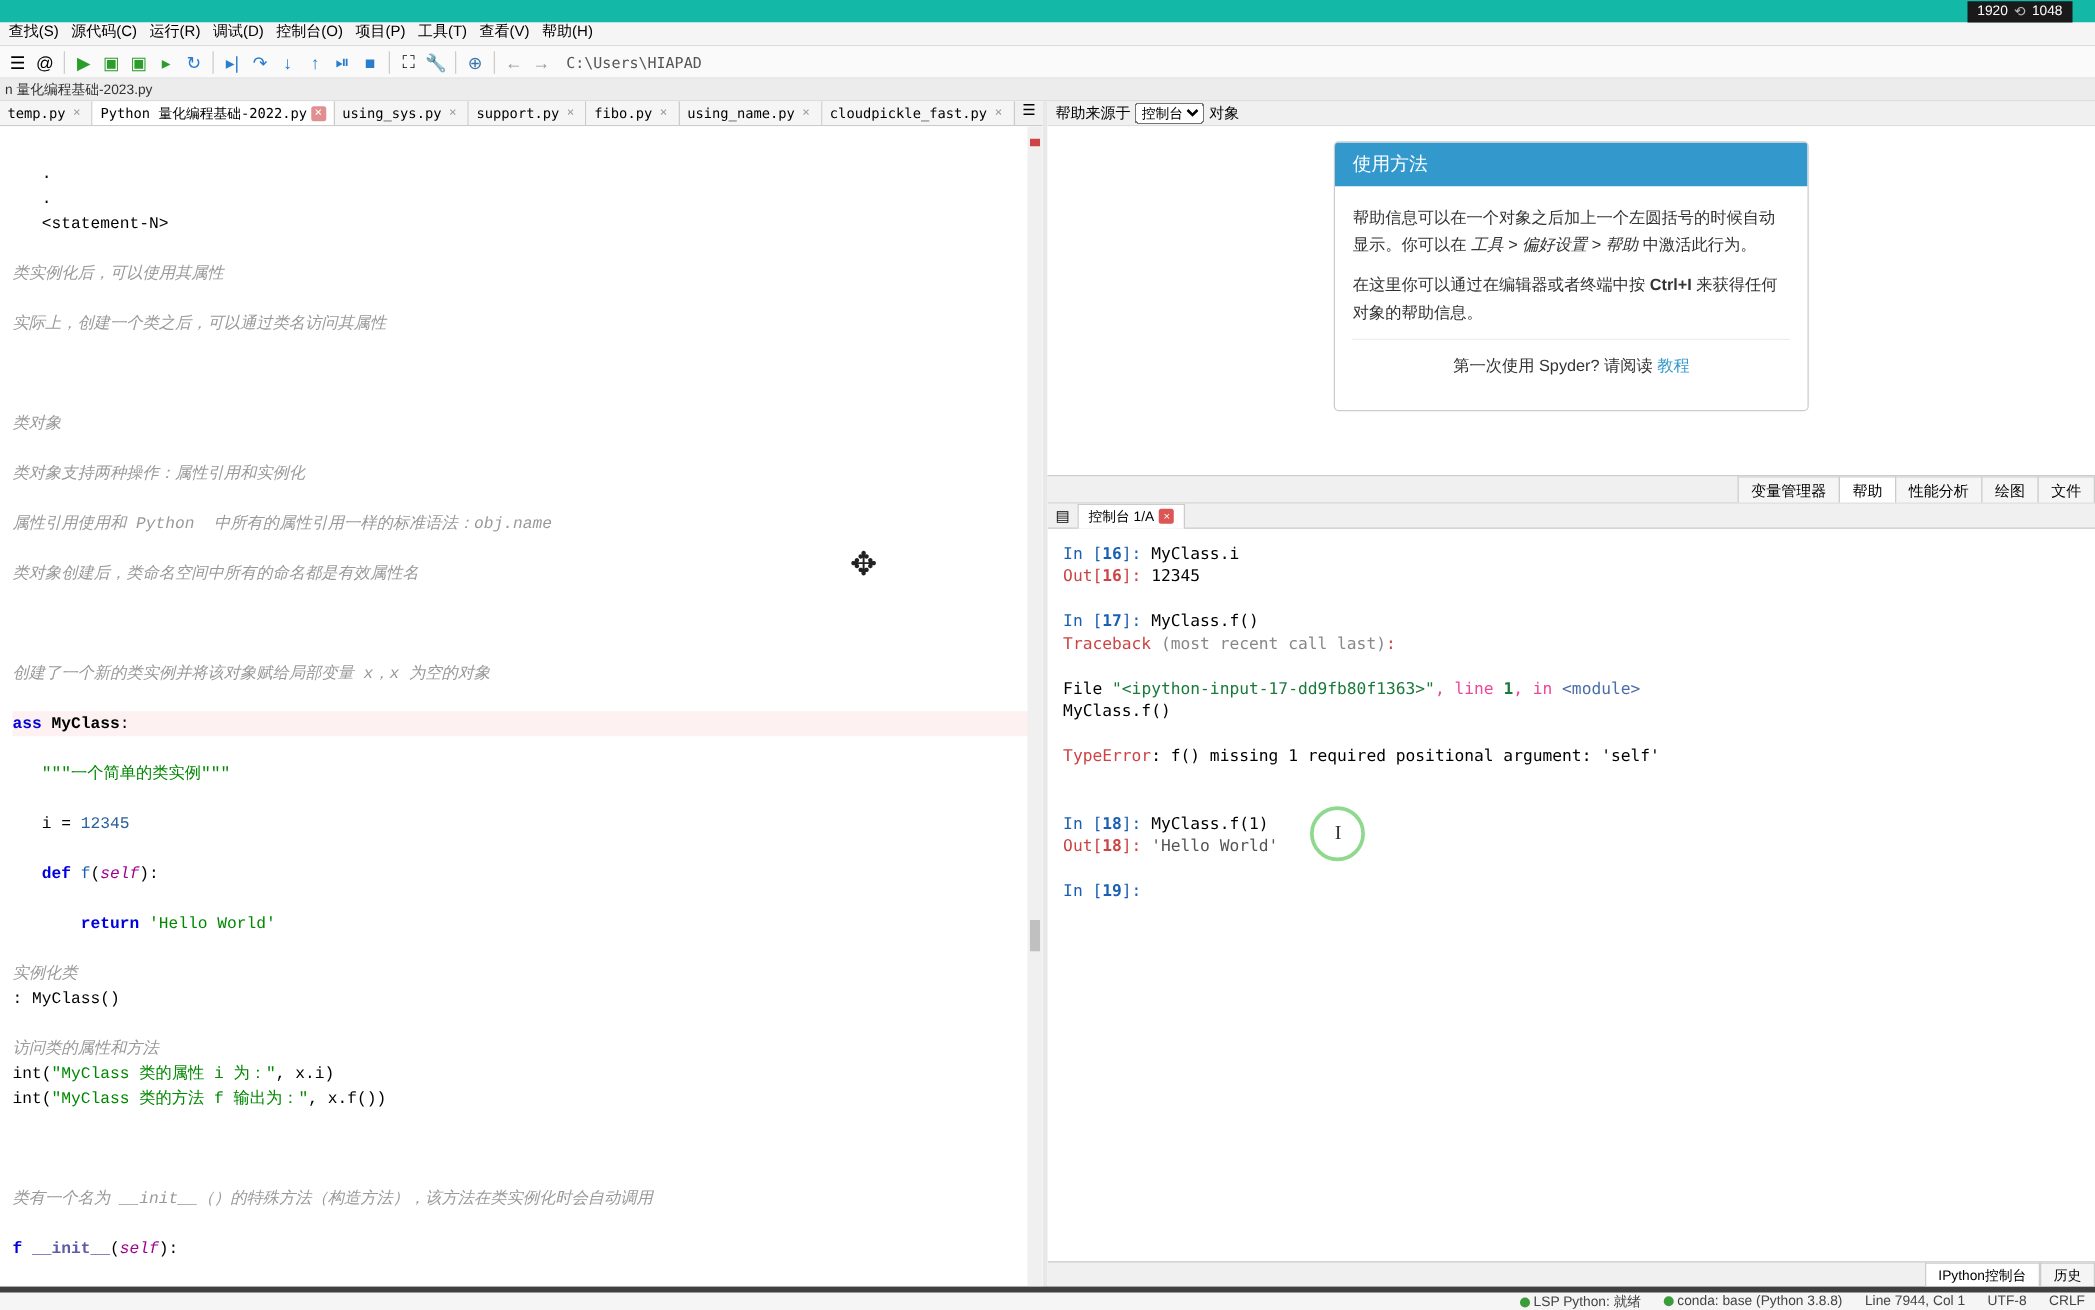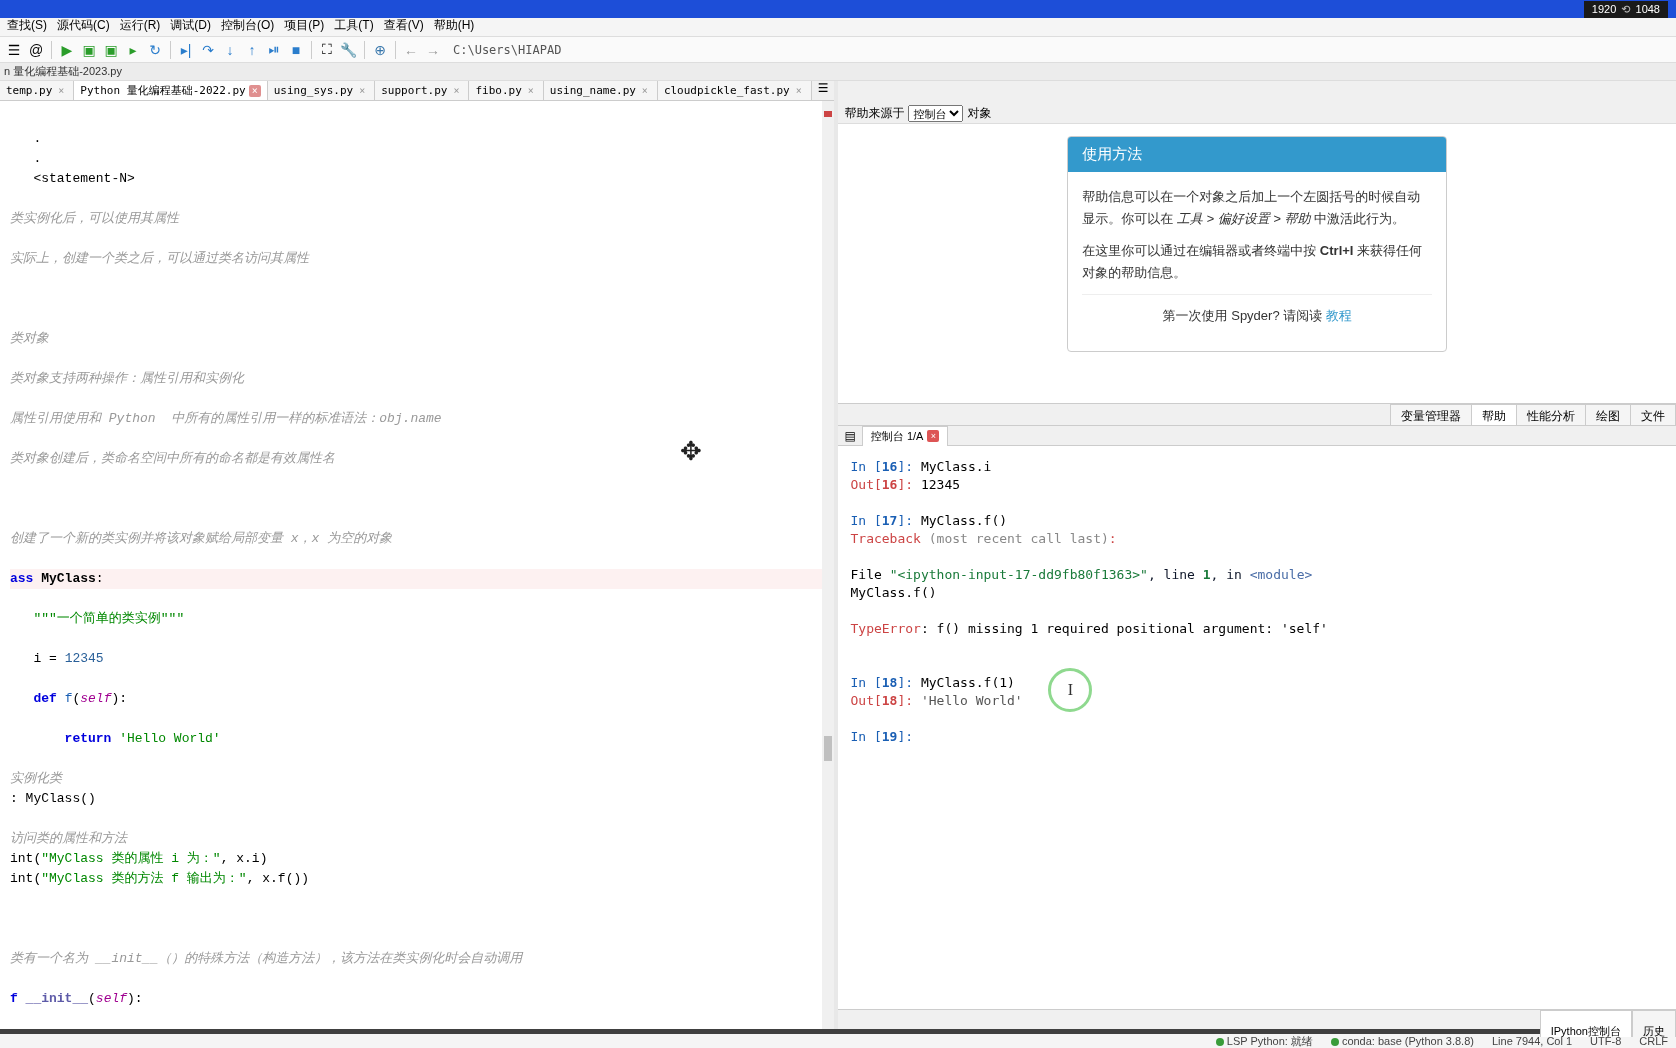--- a/index.html
+++ b/index.html
@@ -1,18 +1,18 @@
 <!DOCTYPE html>
 <html><head>
   <meta charset="utf-8">
   <style>
     * { margin: 0; padding: 0; box-sizing: border-box; }
     body { font-family: "Microsoft YaHei", sans-serif; font-size: 12px; background: #f0f0f0; overflow: hidden; }
     
-    .top-strip { height: 18px; background: #1d4ed8; display: flex; justify-content: flex-end; align-items: center; padding-right: 8px; }
+    .top-strip { height: 18px; background: #14b8a6; display: flex; justify-content: flex-end; align-items: center; padding-right: 18px; }
     .res-badge { background: #1a1a1a; color: white; font-size: 11px; padding: 2px 8px; display: flex; align-items: center; gap: 5px; }
     .res-badge .link { opacity: .7; }
     
     .menubar { height: 19px; background: #f5f5f5; display: flex; align-items: flex-end; padding-left: 2px; border-bottom: 1px solid #ddd; }
     .menubar span { padding: 2px 5px; cursor: default; font-size: 12px; }
     
     .toolbar { height: 26px; background: #fafafa; border-bottom: 1px solid #ddd; display: flex; align-items: center; padding: 0 4px; gap: 2px; }
     .tb-icon { width: 20px; height: 20px; display: flex; align-items: center; justify-content: center; cursor: pointer; font-size: 14px; }
     .tb-sep { width: 1px; height: 18px; background: #ccc; margin: 0 3px; }
     .tb-path { margin-left: 8px; color: #555; font-size: 12px; font-family: Consolas, monospace; }
@@ -39,21 +39,21 @@
     .code .func { color: #1a5fb4; }
     .code .mag { color: #5e5ba8; font-weight: bold; }
     .code .num { color: #2a6099; }
     .hl-line { background: #fdf1f1; display: inline-block; width: 100%; }
     .editor-scroll-mark { position: absolute; right: 0; top: 0; width: 12px; height: 100%; background: #f0f0f0; }
     .scroll-red { position: absolute; right: 2px; top: 10px; width: 8px; height: 6px; background: #cc4444; }
     .scroll-thumb { position: absolute; right: 2px; top: 635px; width: 8px; height: 25px; background: #c0c0c0; }
     
     .move-cursor { position: absolute; left: 680px; top: 335px; font-size: 26px; color: #222; pointer-events: none; }
     
-    .right { flex: 1; display: flex; flex-direction: column; margin-top: 23px; }
+    .right { flex: 1; display: flex; flex-direction: column; }
     
     .help-bar { height: 20px; background: #f0f0f0; border-bottom: 1px solid #ddd; display: flex; align-items: center; padding: 0 6px; font-size: 12px; gap: 4px; }
     .help-bar select { font-size: 11px; height: 17px; }
     
     .help-pane { flex: 0 0 280px; background: #fff; position: relative; border-bottom: 1px solid #ccc; display: flex; align-items: flex-start; justify-content: center; padding-top: 12px; }
     .help-card { width: 380px; border: 1px solid #ccc; border-radius: 4px; overflow: hidden; font-size: 13px; }
     .help-card-header { background: #3399cc; color: #fff; padding: 8px 14px; font-size: 15px; }
     .help-card-body { padding: 14px; line-height: 1.7; color: #333; }
     .help-card-body p { margin-bottom: 10px; }
     .help-card-body em { font-style: italic; }
@@ -72,30 +72,30 @@
     
     .console { flex: 1; font-family: Consolas, monospace; font-size: 13px; line-height: 18px; padding: 12px; position: relative; }
     .console .in-prompt { color: #1a5fb4; }
     .console .in-num { color: #1a5fb4; font-weight: bold; }
     .console .out-prompt { color: #cc4444; }
     .console .out-num { color: #cc4444; font-weight: bold; }
     .console .err { color: #cc4444; }
     .console .trace { color: #cc4444; }
     .console .trace-paren { color: #888; }
     .console .file { color: #1a7a3a; }
-    .console .line-kw { color: #0f172a; }
+    .console .line-kw { color: #ec4899; }
     .console .line-num { color: #1a7a3a; font-weight: bold; }
     .console .mod { color: #4a6da7; }
     .console .str { color: #555; }
     
     .green-ring { position: absolute; left: 210px; top: 222px; width: 44px; height: 44px; border: 3px solid #8fd98f; border-radius: 50%; display: flex; align-items: center; justify-content: center; pointer-events: none; }
     .green-ring::after { content:"I"; color:#333; font-family: serif; font-size:16px; }
     
     .bottom-tabs { height: 20px; background: #f0f0f0; border-top: 1px solid #ccc; display: flex; justify-content: flex-end; }
-    .bt { padding: 13px 10px; border: 1px solid #ccc; border-bottom: none; font-size: 11px; background: #f5f5f5; cursor:pointer; }
+    .bt { padding: 2px 10px; border: 1px solid #ccc; border-bottom: none; font-size: 11px; background: #f5f5f5; cursor:pointer; }
     .bt.active { background: #fff; }
     
     .statusbar { height: 19px; background: #f5f5f5; border-top: 5px solid #404040; display: flex; align-items: center; justify-content: flex-end; padding: 0 8px; gap: 18px; font-size: 11px; color: #444; }
     .statusbar .dot { display:inline-block; width:8px; height:8px; border-radius:50%; background:#3a9c3a; margin-right:3px; vertical-align:middle; }
   </style>
 </head>
 <body>
 
 <div class="top-strip">
   <div class="res-badge">

